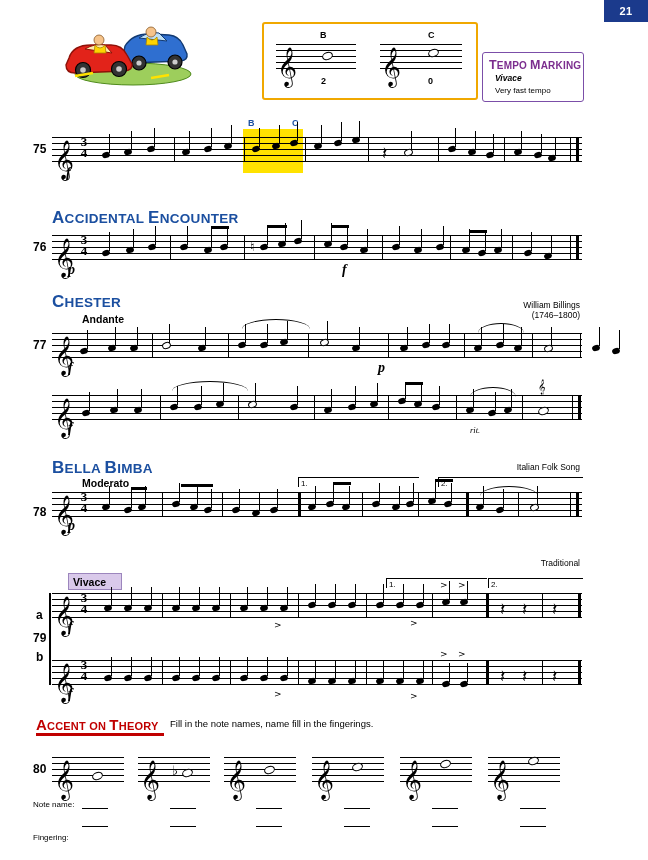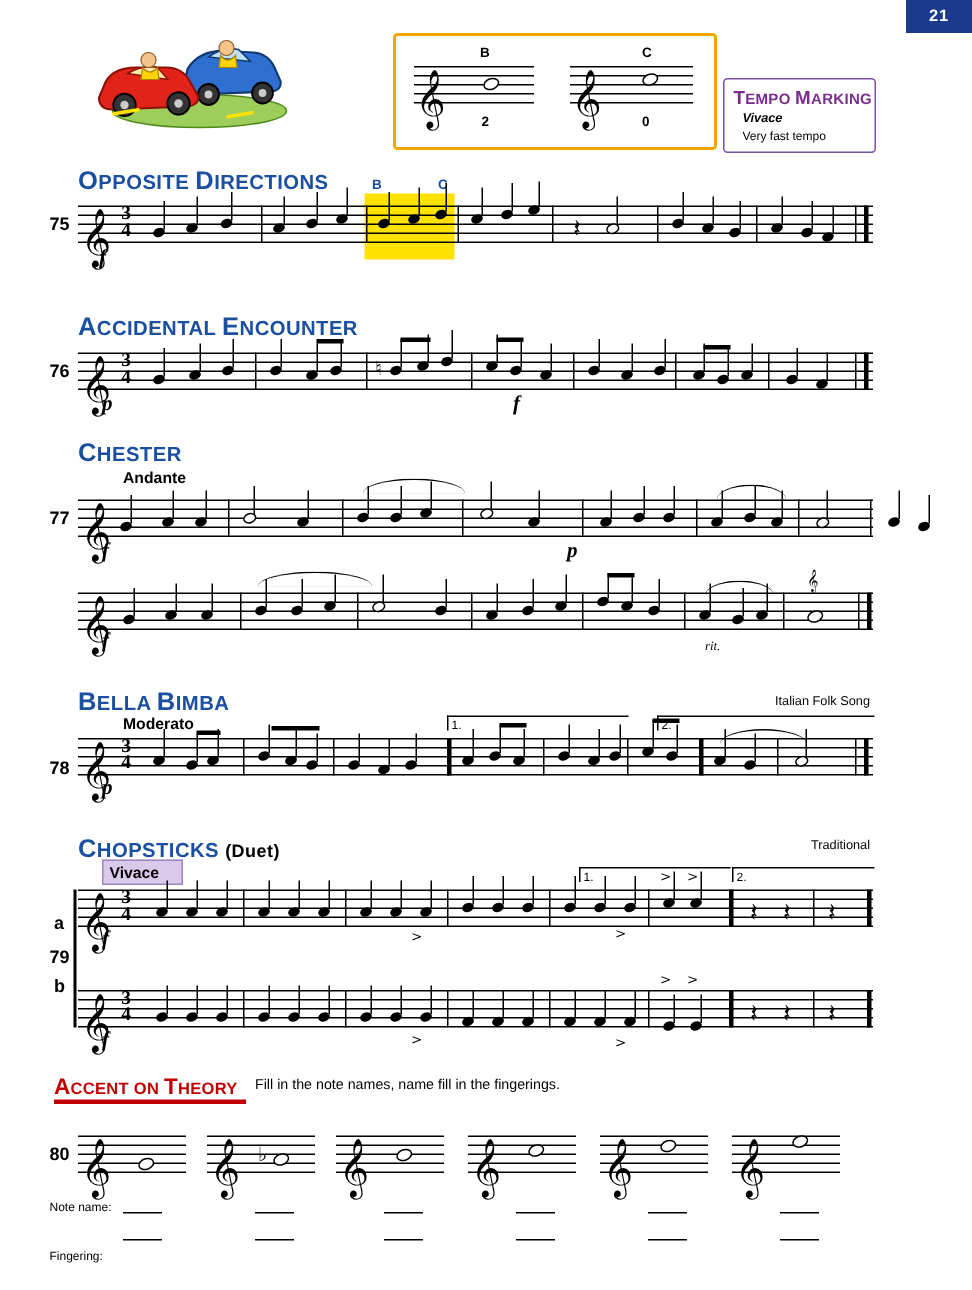--- a/index.html
+++ b/index.html
@@ -205,23 +205,20 @@
   </div>
 
   <div class="purple-box" style="left:482px;top:52px;width:100px;height:48px;">
     <div class="tempo-head" style="position:absolute;left:6px;top:5px;">
       <span class="cap">T</span><span>EMPO </span><span class="cap">M</span><span>ARKING</span>
     </div>
     <div class="tempo-sub" style="position:absolute;left:12px;top:20px;">Vivace</div>
     <div class="tempo-sub2" style="position:absolute;left:12px;top:33px;">Very fast tempo</div>
   </div>
 
-  <div class="sec-title" style="left:52px;top:111px;">
-    <span class="cap">O</span><span>PPOSITE </span><span class="cap">D</span><span>IRECTIONS</span>
-  </div>
   <div class="measure-num" style="left:33px;top:142px;">75</div>
 
   <div class="hl-yellow" style="left:243px;top:129px;width:60px;height:44px;"></div>
   <div class="notelabel" style="left:248px;top:118px;color:#1b4fa0;">B</div>
   <div class="notelabel" style="left:292px;top:118px;color:#1b4fa0;">C</div>
 
   <div class="staff" style="left:52px;top:137px;width:530px;height:25px;">
     <div class="ln"></div>
       <div class="ln"></div>
       <div class="ln"></div>
@@ -430,20 +427,24 @@
         <div class="stem" style="left:7px;top:-18px;height:19px;"></div>
       </div>
   </div>
   <div class="dyn" style="left:68px;top:262px;">p</div>
   <div class="dyn" style="left:342px;top:262px;">f</div>
 
   <div class="sec-title" style="left:52px;top:292px;">
     <span class="cap">C</span><span>HESTER</span>
   </div>
   <div class="tempo-word" style="left:82px;top:313px;">Andante</div>
+  <div class="attrib" style="left:440px;top:300px;width:140px;">
+    <span>William Billings</span><br>
+    <span>(1746–1800)</span>
+  </div>
   <div class="measure-num" style="left:33px;top:338px;">77</div>
 
   <div class="staff" style="left:52px;top:333px;width:530px;height:25px;">
     <div class="ln"></div>
       <div class="ln"></div>
       <div class="ln"></div>
       <div class="ln"></div>
       <div class="ln"></div>
     <div class="clef" style="left:2px;top:22px;">𝄞</div>
     <div class="barline" style="left:100px;top:0;height:25px;"></div>
@@ -747,24 +748,20 @@
         <div class="stem" style="left:7px;top:-18px;height:19px;"></div>
       </div>
     <div class="note" style="left:478px;top:12px;">
         <div class="head open"></div>
         <div class="stem" style="left:7px;top:-18px;height:19px;"></div>
       </div>
     <div class="slur" style="left:428px;top:-6px;width:58px;"></div>
   </div>
   <div class="dyn" style="left:68px;top:518px;">p</div>
 
-  <div class="sec-title" style="left:52px;top:556px;">
-    <span class="cap">C</span><span>HOPSTICKS</span>
-    <span style="font-size:12px;color:#000;font-weight:bold;">(Duet)</span>
-  </div>
   <div class="attrib" style="left:480px;top:558px;width:100px;">Traditional</div>
   <div class="hl-lav" style="left:68px;top:573px;width:52px;height:15px;"></div>
   <div class="tempo-word" style="left:73px;top:576px;">Vivace</div>
 
   <div class="measure-num" style="left:36px;top:608px;">a</div>
   <div class="measure-num" style="left:33px;top:631px;">79</div>
   <div class="measure-num" style="left:36px;top:650px;">b</div>
 
   <div class="ending" style="left:386px;top:578px;width:100px;">
     <span>1.</span>

